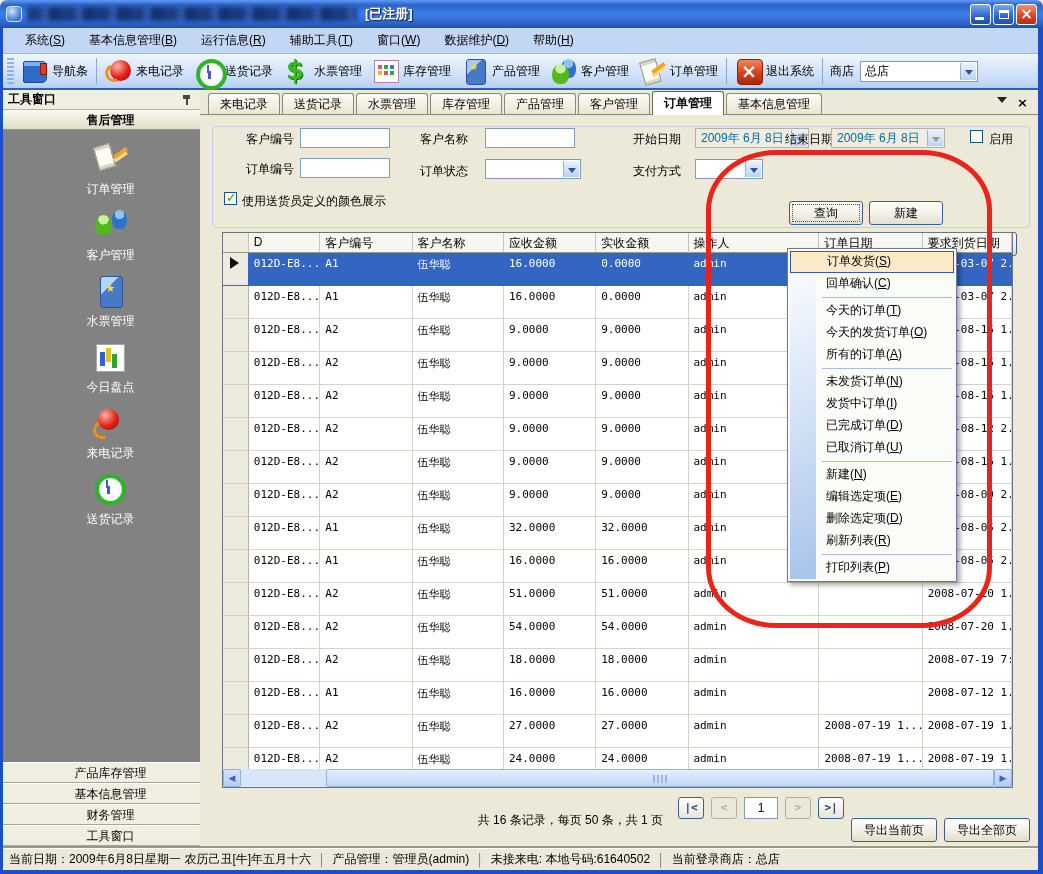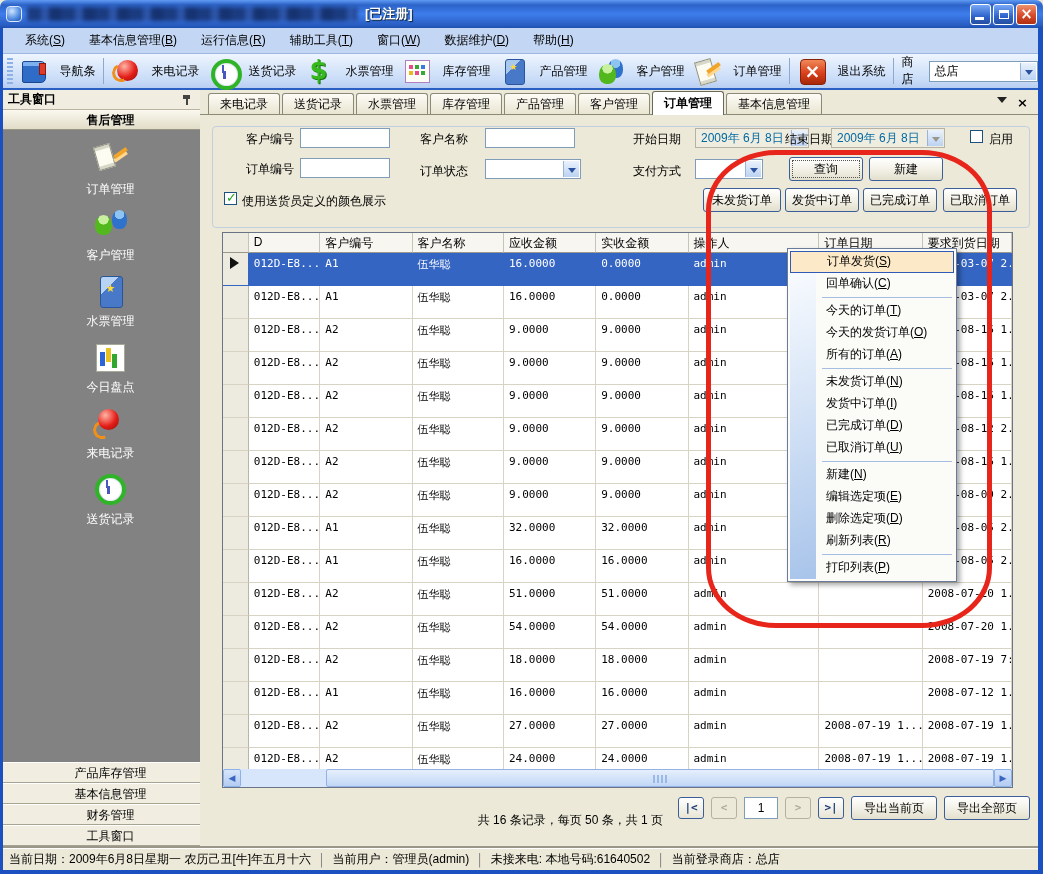--- a/index.html
+++ b/index.html
@@ -33,21 +33,21 @@
   #menubar{position:absolute;left:3px;top:28px;width:1035px;height:26px;background:#c3d6f3;
     display:flex;align-items:center;padding-left:10px;border-bottom:1px solid #9db8e0;}
   .menu-item{padding:3px 12px;cursor:default;}
 
   
   #toolbar{position:absolute;left:3px;top:54px;width:1035px;height:36px;
     background:linear-gradient(180deg,#eef5fe,#c6daf7 80%,#b8cef2);
     border-bottom:2px solid #2a5fc4;display:flex;align-items:center;padding-left:2px;}
   .tb-grip{width:7px;height:26px;margin:0 2px;
     background:repeating-linear-gradient(180deg,#8fb2e6 0 2px,transparent 2px 4px);}
-  .tb-item{display:flex;align-items:center;gap:11px;padding:2px 5px;cursor:pointer;}
+  .tb-item{display:flex;align-items:center;gap:3px;padding:2px 5px;cursor:pointer;}
   .tb-sep{width:1px;height:26px;background:#8fa8cf;margin:0 3px;}
   .tb-label{white-space:nowrap;}
   #shop-box{display:flex;align-items:center;gap:6px;margin-left:4px;}
   .combo{background:#fff;border:1px solid #7f9db9;height:21px;width:118px;display:flex;align-items:center;
     padding-left:4px;position:relative;}
   .dd-btn{position:absolute;right:1px;top:1px;bottom:1px;width:16px;
     background:linear-gradient(180deg,#eaf2fd,#bcd2f2);border-left:1px solid #9ab4d8;}
   .dd-btn::after{content:"";position:absolute;left:4px;top:7px;border:4px solid transparent;border-top:5px solid #2a52a0;}
   .dd-btn.dis::after{border-top-color:#9a988c;}
 
@@ -121,21 +121,21 @@
   #tab-tools{position:absolute;right:10px;top:6px;display:flex;gap:10px;align-items:center;}
   .tab-drop{width:0;height:0;border:5px solid transparent;border-top:6px solid #222;cursor:pointer;}
   .tab-close{font:bold 13px/13px "DejaVu Sans",sans-serif;cursor:pointer;}
 
   #filterbox{position:absolute;left:12px;top:36px;width:818px;height:102px;border:1px solid #c2cfde;border-radius:4px;}
   .flabel{position:absolute;white-space:nowrap;}
   .txt{position:absolute;height:20px;border:1px solid #7f9db9;background:#fff;padding:0 3px;font:12px "Liberation Sans",sans-serif;}
   .picker{position:absolute;height:20px;border:1px solid #b5b2a5;background:#efede0;color:#0369a1;
     display:flex;align-items:center;padding-left:5px;}
   .xpbtn{position:absolute;height:24px;border:1px solid #3c5e98;border-radius:3px;color:#000;text-align:center;
-    background:linear-gradient(180deg,#fff,#f2f0e5 55%,#e2dfcd);cursor:pointer;font:12px/22px "Liberation Sans",sans-serif;}
+    background:linear-gradient(180deg,#fff,#f2f0e5 55%,#e2dfcd);cursor:pointer;font:12px/22px "Liberation Sans",sans-serif;margin-top:44px;}
   .xpbtn.focused{outline:1px dotted #555;outline-offset:-4px;}
   .cb{position:absolute;width:13px;height:13px;background:#fff;border:1px solid #1c5180;}
   .cb.checked::after{content:"✓";position:absolute;left:1px;top:-3px;color:#21a121;font:bold 13px "DejaVu Sans",sans-serif;}
 
   
   #grid{position:absolute;left:22px;top:142px;width:791px;height:556px;background:#868686;border:1px solid #697487;}
   #grid-header{display:flex;height:20px;background:#f7f6f1;}
   .hcell{border-right:1px solid #c6c3b8;border-bottom:1px solid #9a978c;padding:2px 0 0 5px;overflow:hidden;white-space:nowrap;}
   .hcell.ind{background:#edeae0;}
   .grow{display:flex;height:33px;background:#fff;}
@@ -599,18 +599,18 @@
     <span class="pg-btn">&gt;|</span>
     <span class="xpbtn exp-btn">导出当前页</span>
     <span class="xpbtn exp-btn">导出全部页</span>
   </div>
 </div>
 
 <div id="statusline"></div>
 <div id="statusbar">
     <span class="sb-seg">当前日期：2009年6月8日星期一  农历己丑[牛]年五月十六</span>
     <span class="sb-div">│</span>
-    <span class="sb-seg">当前用户：管理员(admin)</span>
+    <span class="sb-seg">产品管理：管理员(admin)</span>
     <span class="sb-div">│</span>
     <span class="sb-seg">未接来电: 本地号码:61640502</span>
     <span class="sb-div">│</span>
     <span class="sb-seg">当前登录商店：总店</span>
   </div>
 
 </body></html>

